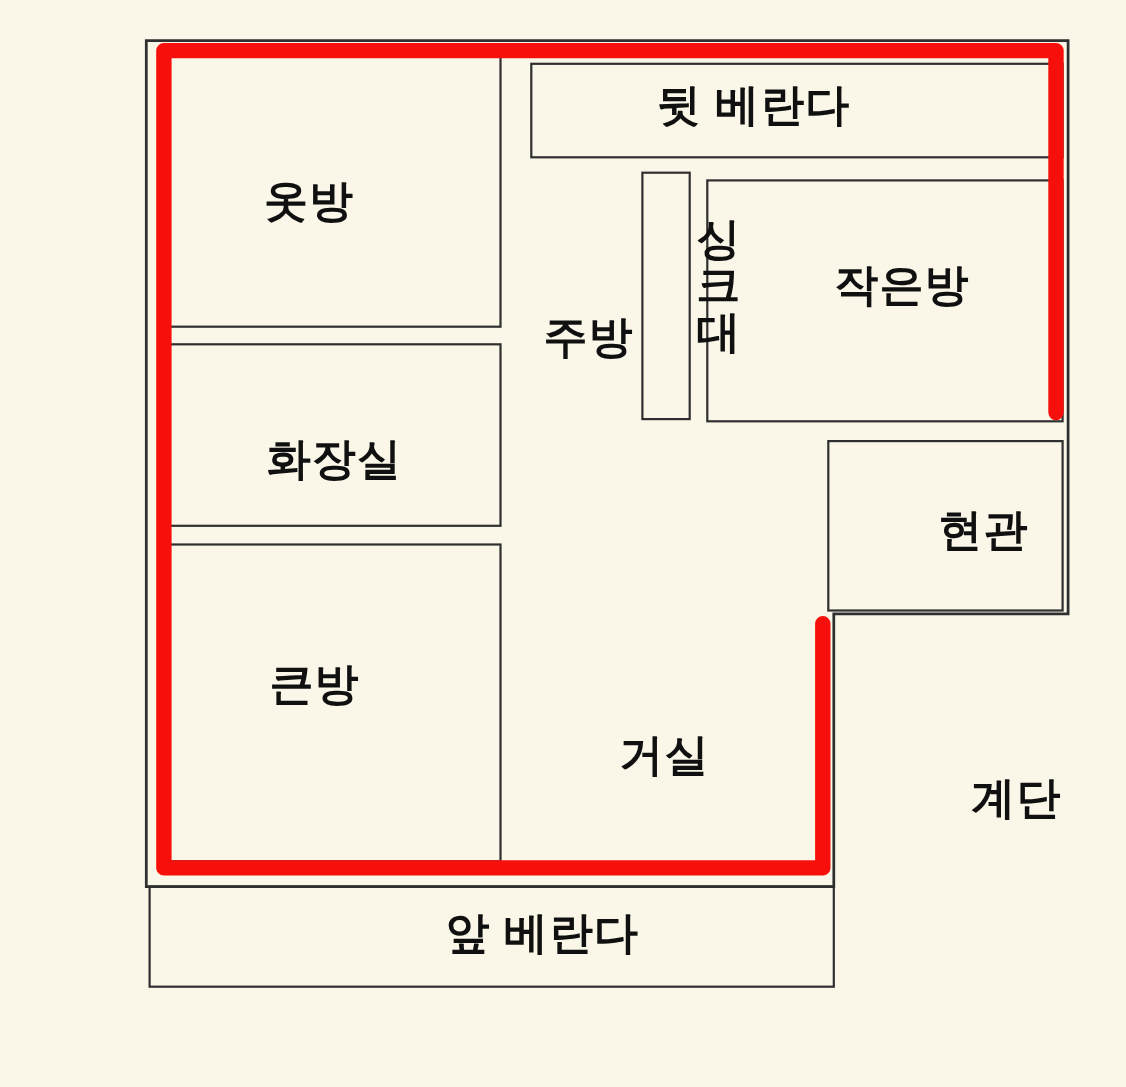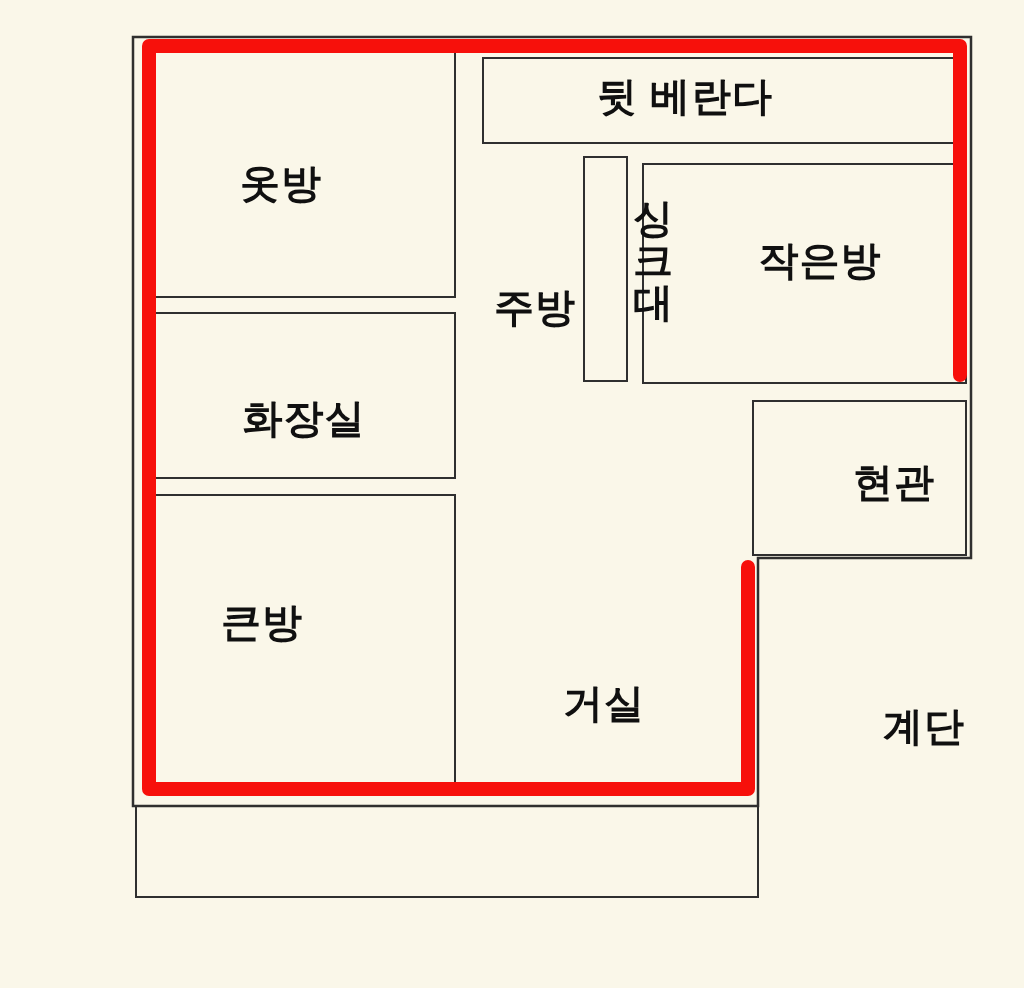--- a/index.html
+++ b/index.html
@@ -68,20 +68,21 @@
   <div class="room-label" style="left:535px; top:267px;margin-top:40px;">주방</div>
 
   <div class="room-label room-label--vertical" style="left:605px; top:260px;margin-left:48px;">싱크대</div>
 
   <div class="room-label" style="left:304px; top:418px;">화장실</div>
 
   <div class="room-label" style="left:820px; top:260px;">작은방</div>
 
   <div class="room-label" style="left:869px; top:482px;margin-left:25px;">현관</div>
 
-  <div class="room-label" style="left:262px; top:622px;">큰방</div>
+  <div class="room-label" style="left:286px; top:622px;">큰방</div>
 
-  <div class="room-label" style="left:604px; top:687px;margin-top:16px;">거실</div>
+  <div class="room-label" style="left:604px; top:687px;">거실</div>
 
   <div class="room-label" style="left:924px; top:726px;">계단</div>
 
+  <div class="room-label" style="left:493px; top:849px;">앞 베란다</div>
 
 </div>
 
 </body></html>

